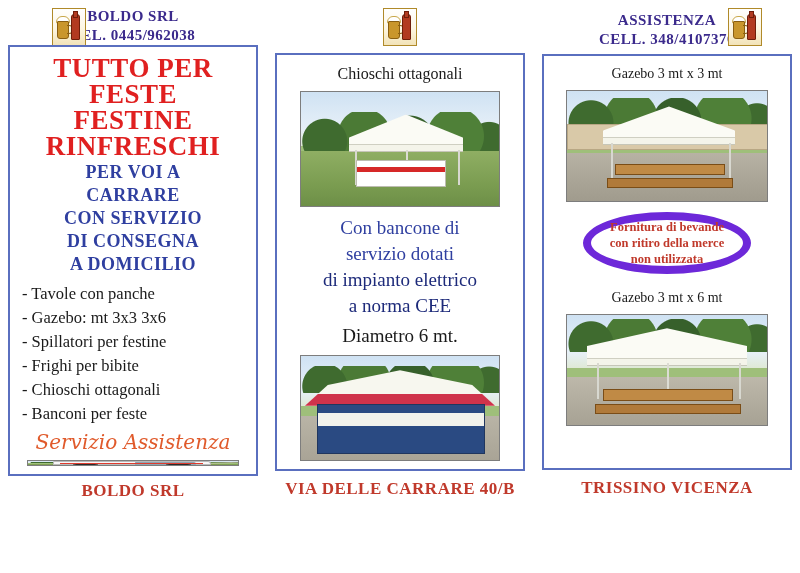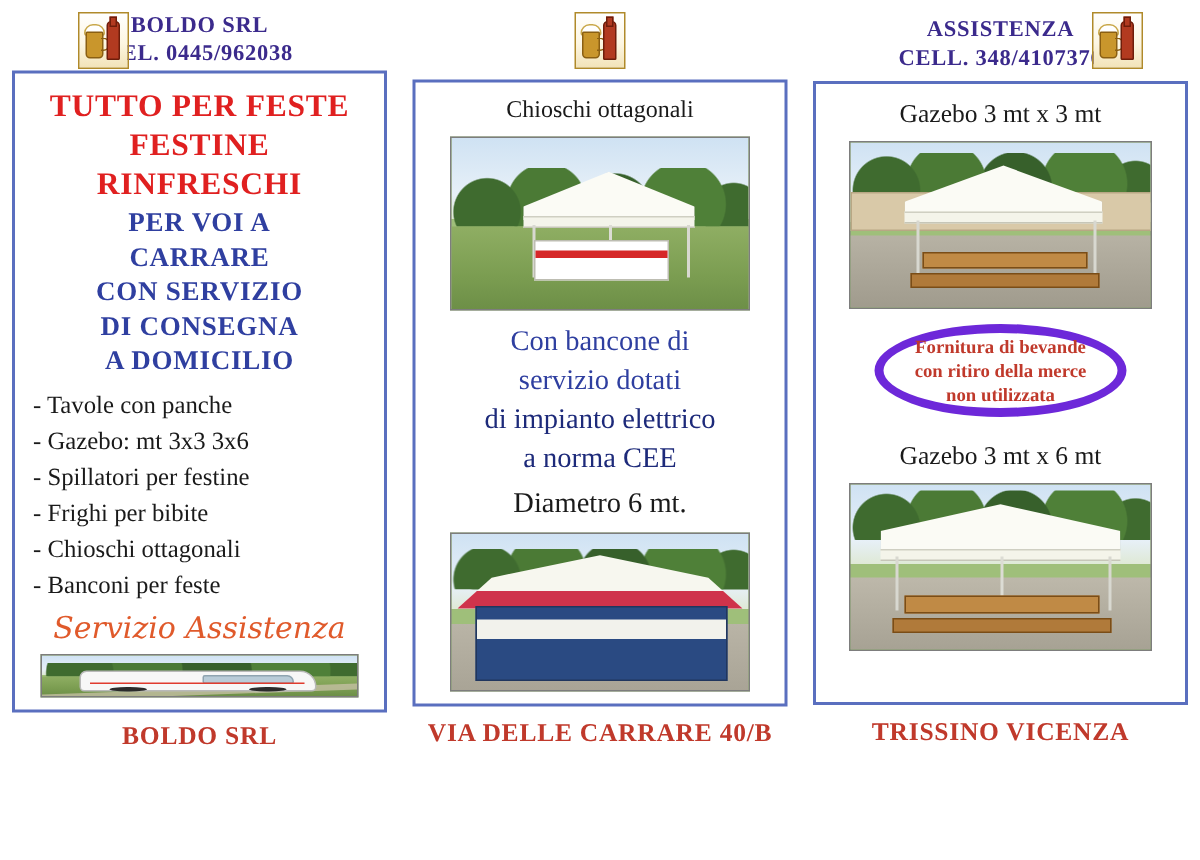--- a/index.html
+++ b/index.html
@@ -136,21 +136,21 @@
     color: #c0392b;
     font-weight: bold;
     font-size: 17px;
     letter-spacing: 0.5px;
   }
 
   
   .title-red {
     color: #e02020;
     font-weight: bold;
-    font-size: 21px;
+    font-size: 27px;
     text-align: center;
     line-height: 26px;
     letter-spacing: 0.5px;
     margin-top: 2px;
   }
   .title-blue {
     color: #2f3fa0;
     font-weight: bold;
     font-size: 18px;
     text-align: center;
@@ -366,28 +366,28 @@
   .diam {
     color: #1a1a1a;
     font-size: 19px;
     text-align: right;
     margin: 2px 0 8px 0;
   }
 
   
   .head-black3 {
     color: #1a1a1a;
-    font-size: 17px;
+    font-size: 14px;
     text-align: center;
     margin: 4px 0 8px 0;
   }
   .oval {
     width: 168px;
     height: 62px;
-    border: 6px solid #6d28d9;
+    border: 8px solid #6d28d9;
     border-radius: 50%;
     display: flex;
     flex-direction: column;
     align-items: center;
     justify-content: center;
     margin: 10px 0 12px 0;
     color: #c0392b;
     font-size: 12.5px;
     font-weight: bold;
     line-height: 16px;

